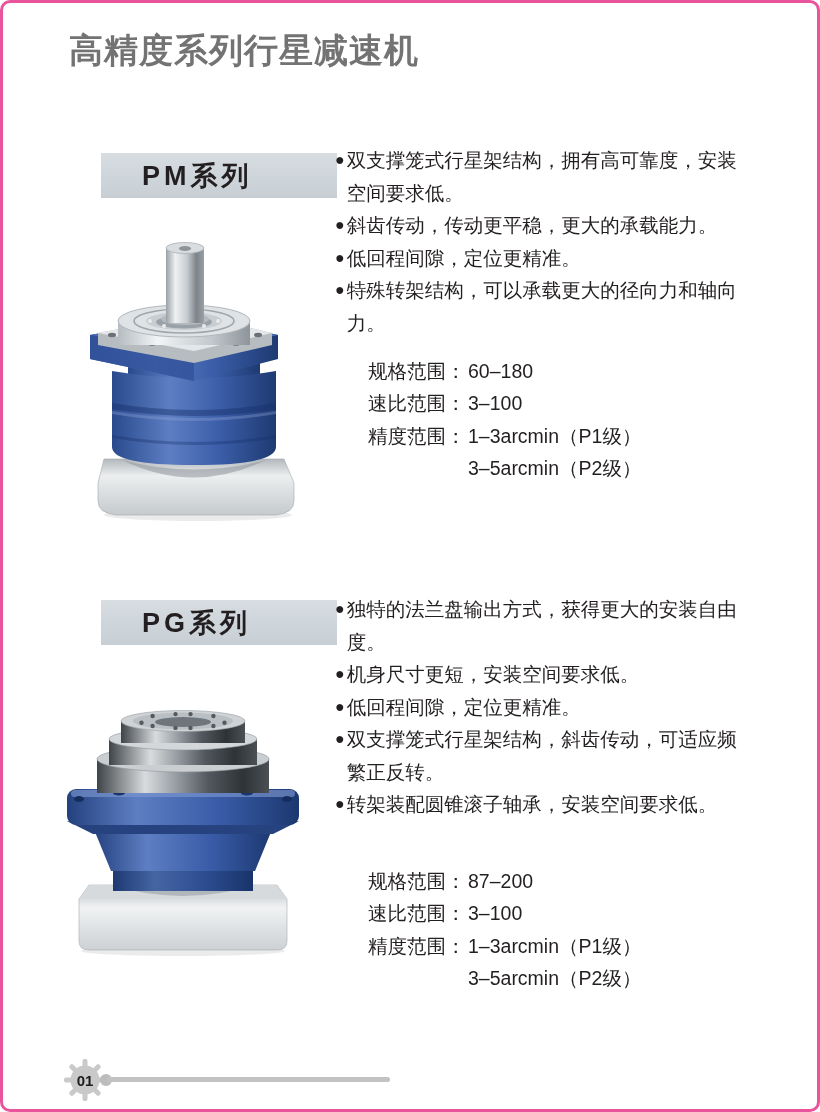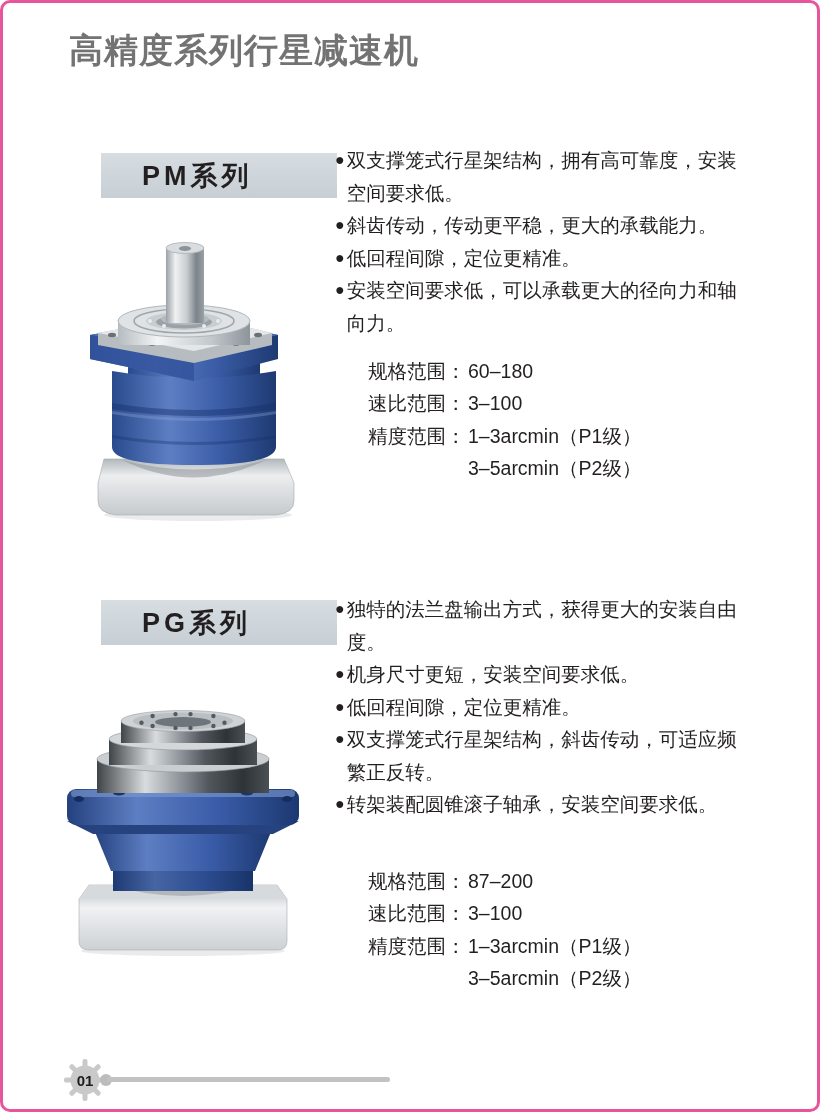--- a/index.html
+++ b/index.html
@@ -136,21 +136,21 @@
         <span class="txt">斜齿传动，传动更平稳，更大的承载能力。</span>
       </li>
 
       <li class="feature">
         <span class="dot">●</span>
         <span class="txt">低回程间隙，定位更精准。</span>
       </li>
 
       <li class="feature">
         <span class="dot">●</span>
-        <span class="txt">安装空间要求低，可以承载更大的径向力和轴向力。</span>
+        <span class="txt">特殊转架结构，可以承载更大的径向力和轴向力。</span>
       </li>
     </ul>
 
   <div class="specs pm">
 
       <div class="spec-row">
         <span class="spec-label">规格范围：</span>
         <span class="spec-value">60–180</span>
       </div>
 

